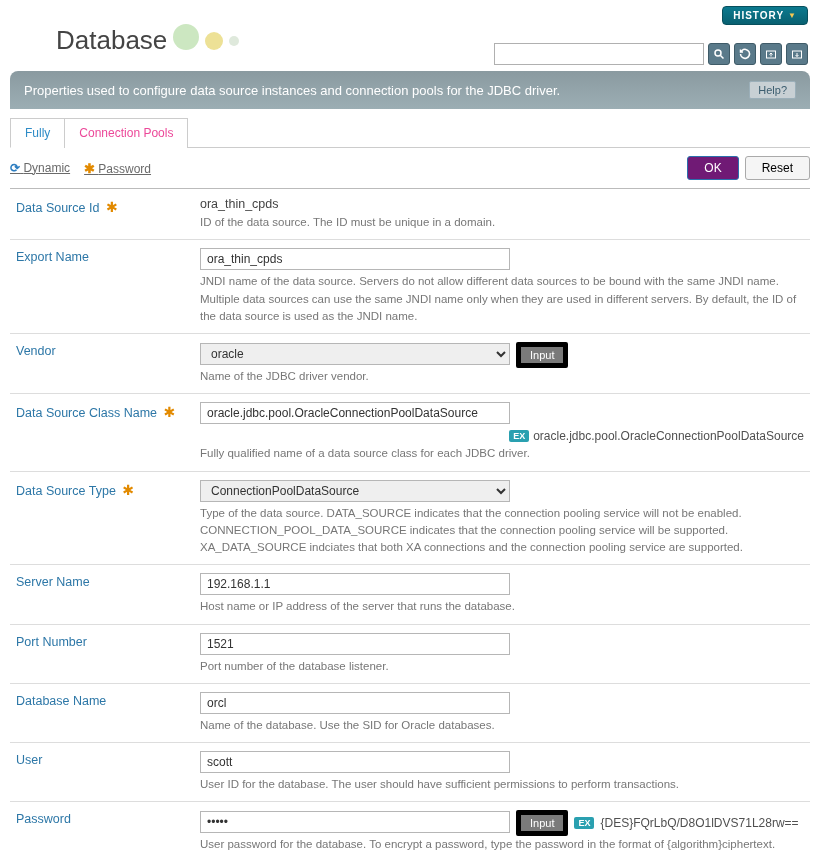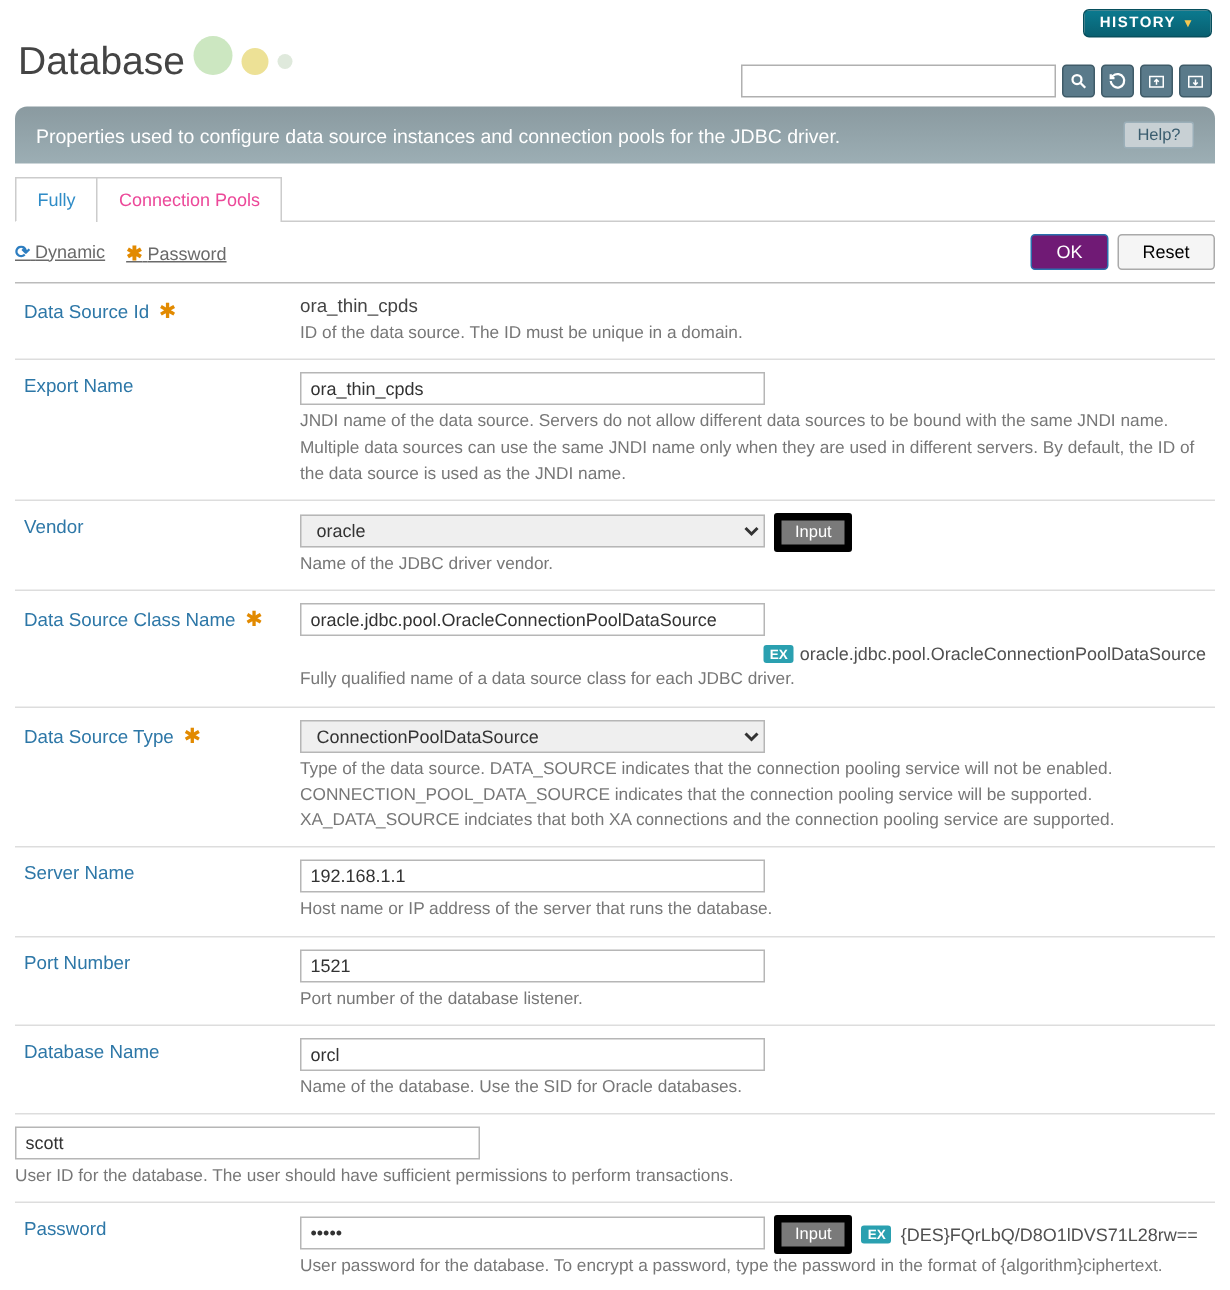--- a/index.html
+++ b/index.html
@@ -1,21 +1,21 @@
 <!DOCTYPE html>
 <html><head>
 <meta charset="utf-8">
 <style>
 * { box-sizing: border-box; margin: 0; padding: 0; }
 body { font-family: Arial, Helvetica, sans-serif; font-size: 12px; color: #555; background: #fff; width: 820px; }
 .header-row { display: flex; justify-content: flex-end; padding: 6px 12px 0; }
 .history-btn { background: linear-gradient(#0b7a8f,#096071); color: #fff; border: 1px solid #074f5d; padding: 3px 10px; border-radius: 4px; font-size: 10px; font-weight: bold; letter-spacing: 1px; display: inline-flex; align-items: center; gap: 4px; cursor: pointer; }
 .history-btn .chev { font-size: 8px; color: #f5c851; }
 .title-row { display: flex; justify-content: space-between; align-items: flex-start; padding: 0 12px 6px; }
-.title-area { display:flex; align-items:center; gap:6px; }
+.title-area { display:flex; align-items:center; gap:6px;margin-left:44px; }
 h1 { font-size: 26px; font-weight: normal; color: #444; }
 .bubble { width: 14px; height: 14px; border-radius: 50%; display:inline-block; }
 .b1 { background:#cce7c1; width:26px; height:26px; position:relative; top:-4px; }
 .b2 { background:#ede196; width:18px; height:18px; }
 .b3 { background:#dfe9dc; width:10px; height:10px; }
 .search-area { display:flex; align-items:center; gap:4px; margin-top:18px; }
 .search-box { width: 210px; height: 22px; border:1px solid #b0b0b0; padding:2px 4px; font-size:12px; }
 .icon-btn { width:22px; height:22px; background:#5a7a8a; border:1px solid #3f5b68; border-radius:3px; color:#fff; font-size:11px; display:flex; align-items:center; justify-content:center; cursor:pointer; }
 .desc-bar { background: linear-gradient(#8a9aa0,#9caeb4); color:#fff; padding:10px 14px; font-size:13px; display:flex; justify-content:space-between; align-items:center; border-radius:8px 8px 0 0; margin:0 10px; }
 .help-btn { background:#c8d0d4; color:#3b5d6f; border:1px solid #9bafb9; padding:2px 8px; border-radius:2px; font-size:11px; cursor:pointer; display:inline-flex; align-items:center; gap:0; }
@@ -186,20 +186,21 @@
 
   <div class="form-row">
     <div class="form-label"><span>Database Name</span></div>
     <div class="form-value">
       <input type="text" value="orcl" style="">
       <div class="desc-text">Name of the database. Use the SID for Oracle databases.</div>
     </div>
   </div>
 
   <div class="form-row">
+    <div class="form-label"><span>User</span></div>
     <div class="form-value">
       <input type="text" value="scott" style="">
       <div class="desc-text">User ID for the database. The user should have sufficient permissions to perform transactions.</div>
     </div>
   </div>
 
   <div class="form-row">
     <div class="form-label"><span>Password</span></div>
     <div class="form-value">
       <div class="inline-row">

